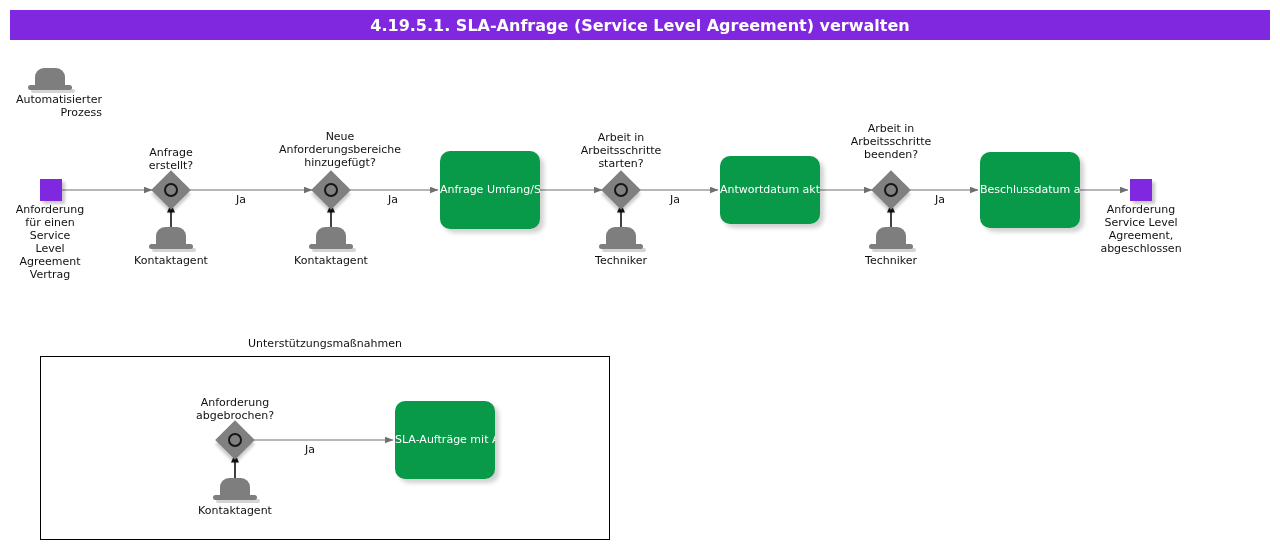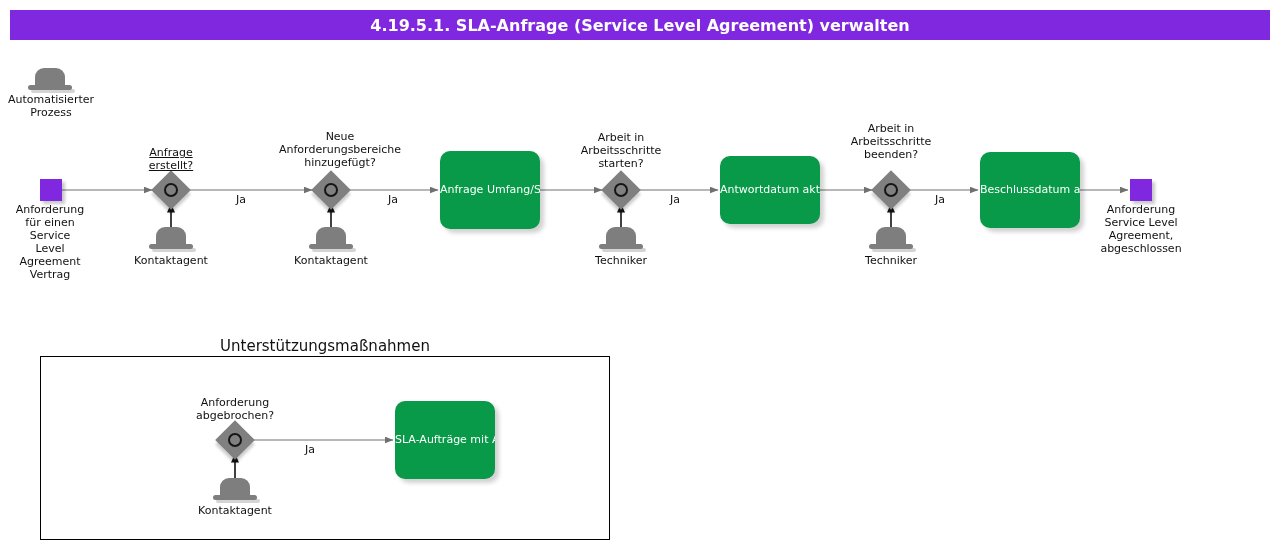--- a/index.html
+++ b/index.html
@@ -160,21 +160,21 @@
     border: 1px solid #000000;
     box-sizing: border-box;
     background: transparent;
   }
   #support-title {
     position: absolute;
     left: 40px;
     top: 337px;
     width: 570px;
     text-align: center;
-    font-size: 15px;
+    font-size: 11px;
     color: #111111;
   }
 </style>
 </head>
 <body>
 
 <div id="title-bar">4.19.5.1. SLA-Anfrage (Service Level Agreement) verwalten</div>
 
 <svg id="wires" viewBox="0 0 1280 550" xmlns="http://www.w3.org/2000/svg">
   <defs>
@@ -206,36 +206,36 @@
     <line x1="891" y1="230" x2="891" y2="204" marker-end="url(#arrowBlack)"></line>
     <line x1="235" y1="481" x2="235" y2="454" marker-end="url(#arrowBlack)"></line>
   </g>
 </svg>
 
 <div class="node hat" style="left:28px; top:68px;">
   <div class="shadow"></div>
   <div class="crown"></div>
   <div class="brim"></div>
 </div>
-<div class="caption" style="left:0px; top:93px; width:102px;">Automatisierter
+<div class="caption" style="left:0px; top:93px; width:102px;text-align:right;">Automatisierter
 Prozess</div>
 
 <div class="node event-square" style="left:40px; top:179px;"></div>
 <div class="caption" style="left:0px; top:203px; width:100px;">Anforderung
 für einen
 Service
 Level
 Agreement
 Vertrag</div>
 
 <div class="node diamond-wrap" style="left:151px; top:170px;">
   <div class="diamond"></div>
   <div class="diamond-ring"></div>
 </div>
-<div class="caption" style="left:111px; top:146px; width:120px;text-decoration:underline;">Anfrage
+<div class="caption" style="left:111px; top:146px; width:120px;">Anfrage
 erstellt?</div>
 <div class="edge-label" style="left:211px; top:193px; width:60px;">Ja</div>
 <div class="node hat" style="left:149px; top:227px;">
   <div class="shadow"></div>
   <div class="crown"></div>
   <div class="brim"></div>
 </div>
 <div class="caption" style="left:111px; top:254px; width:120px;">Kontaktagent</div>
 
 <div class="node diamond-wrap" style="left:311px; top:170px;">

